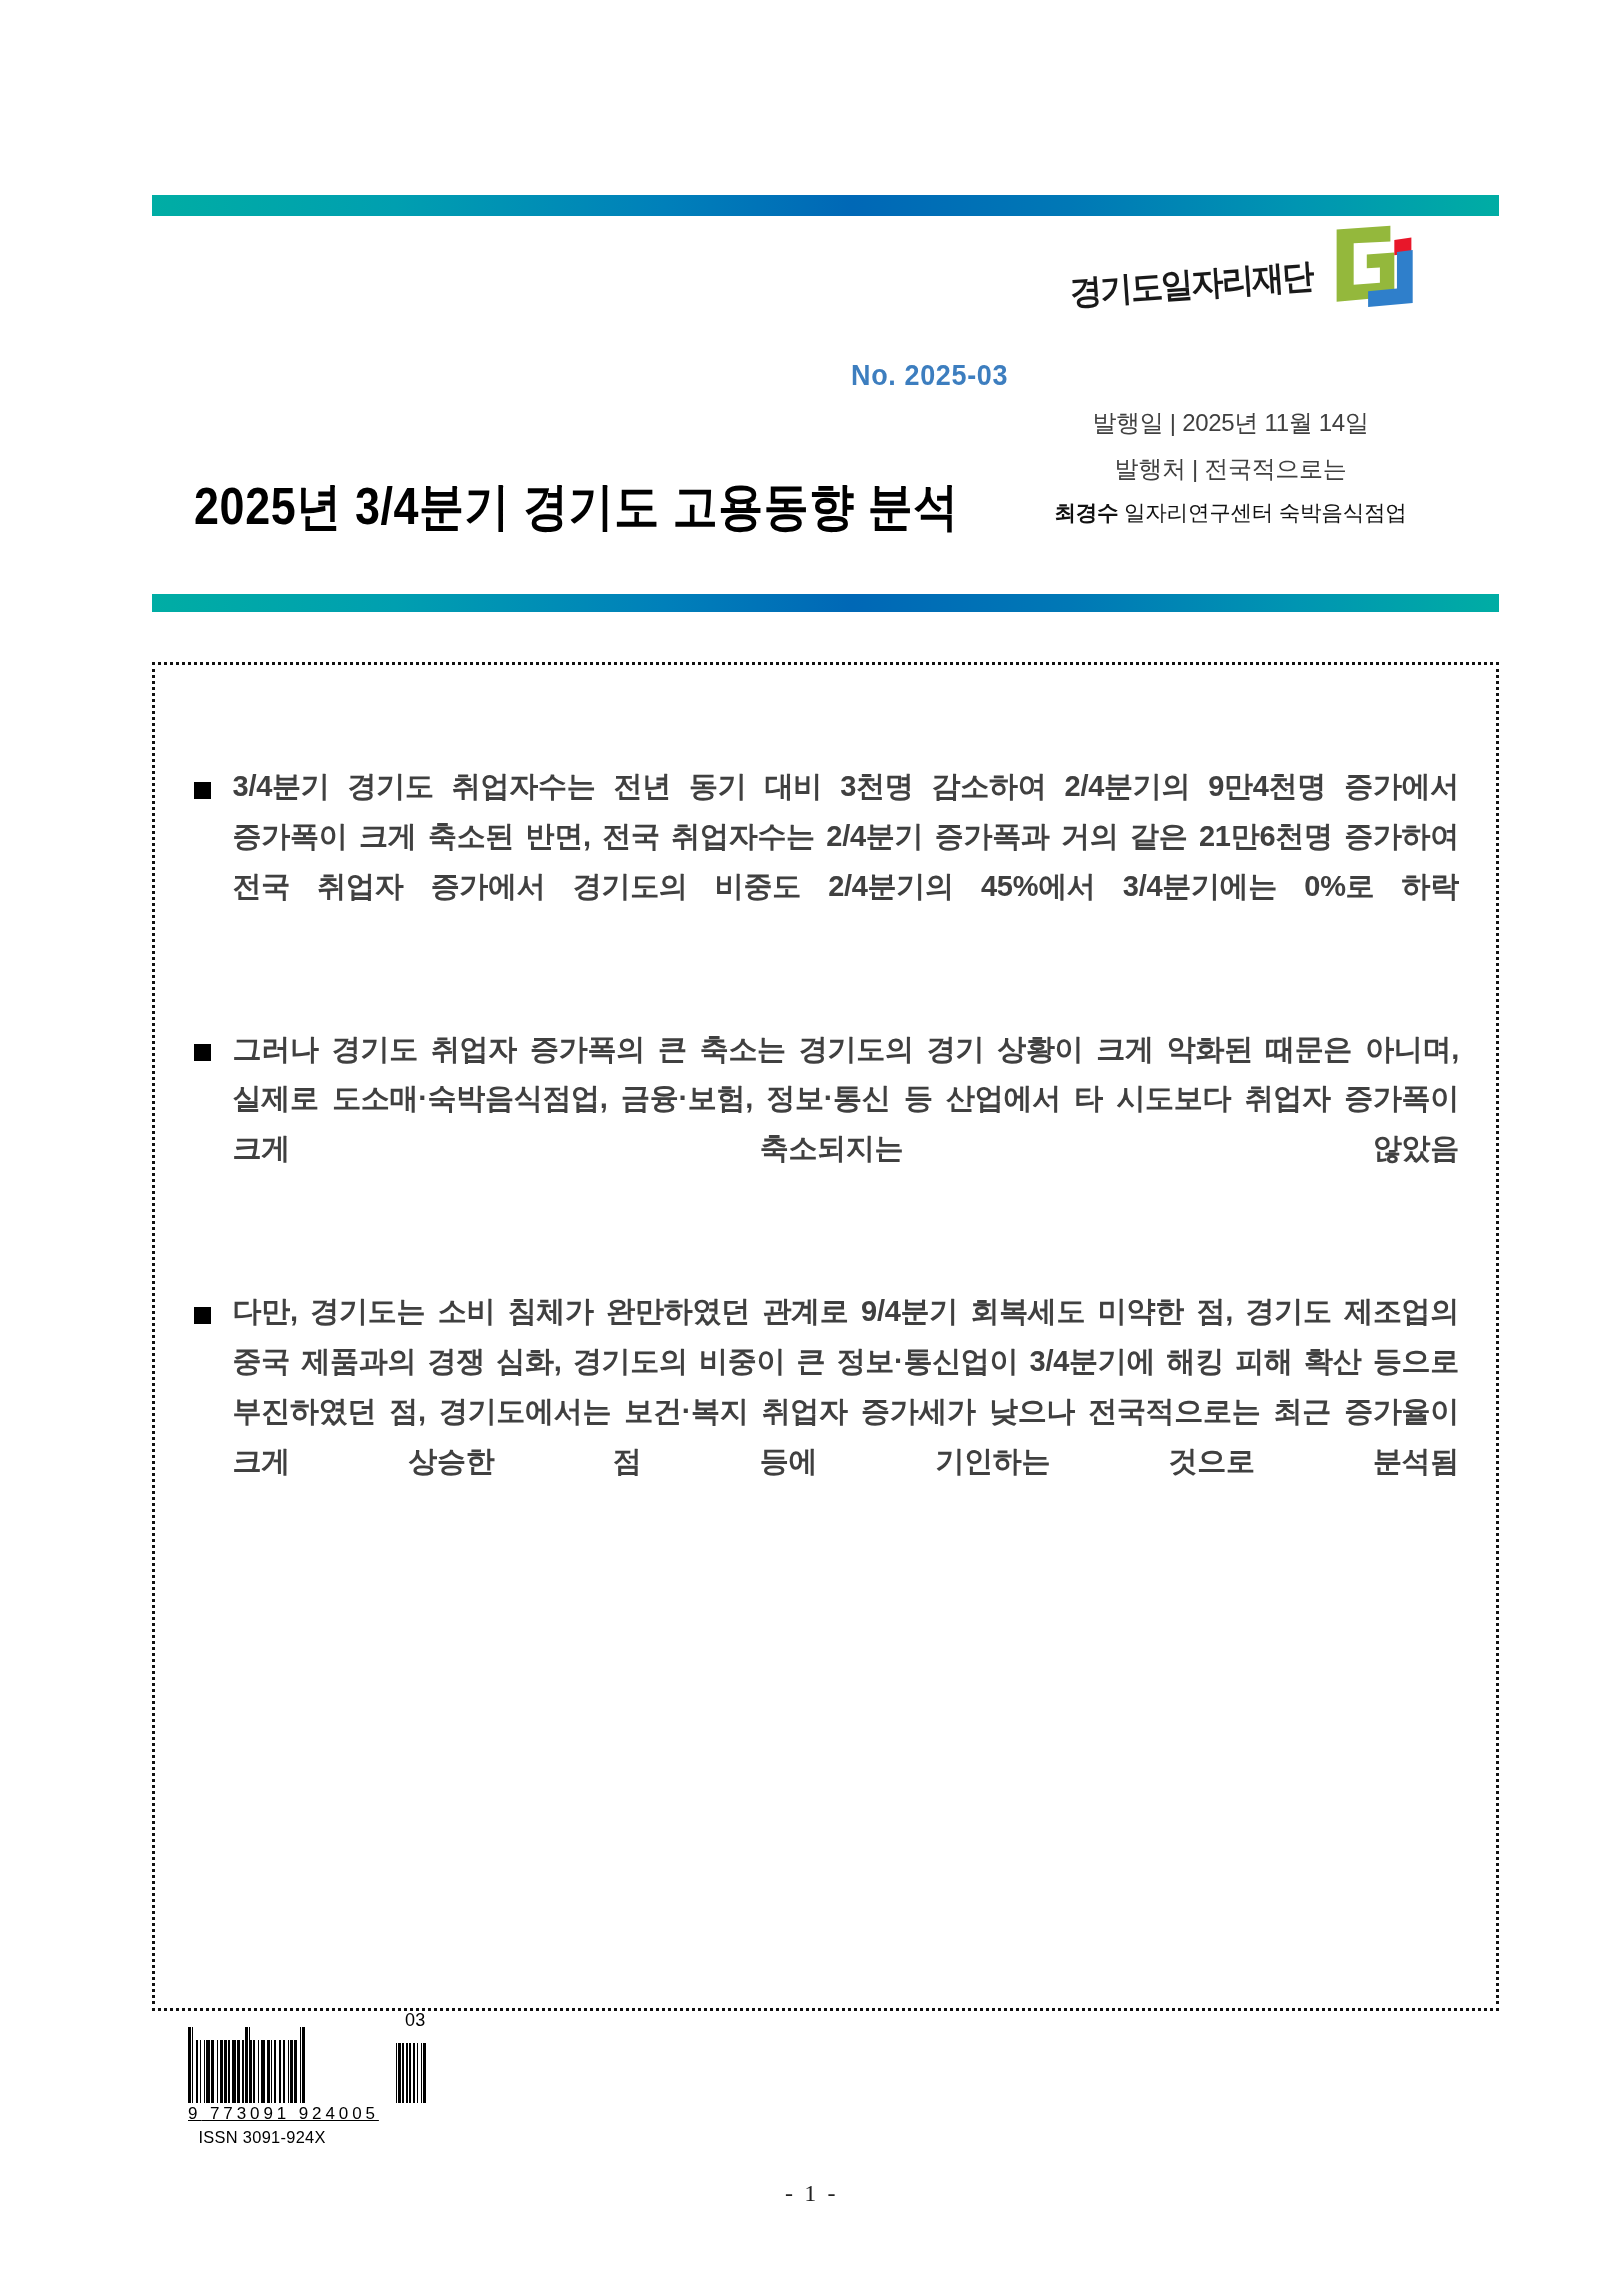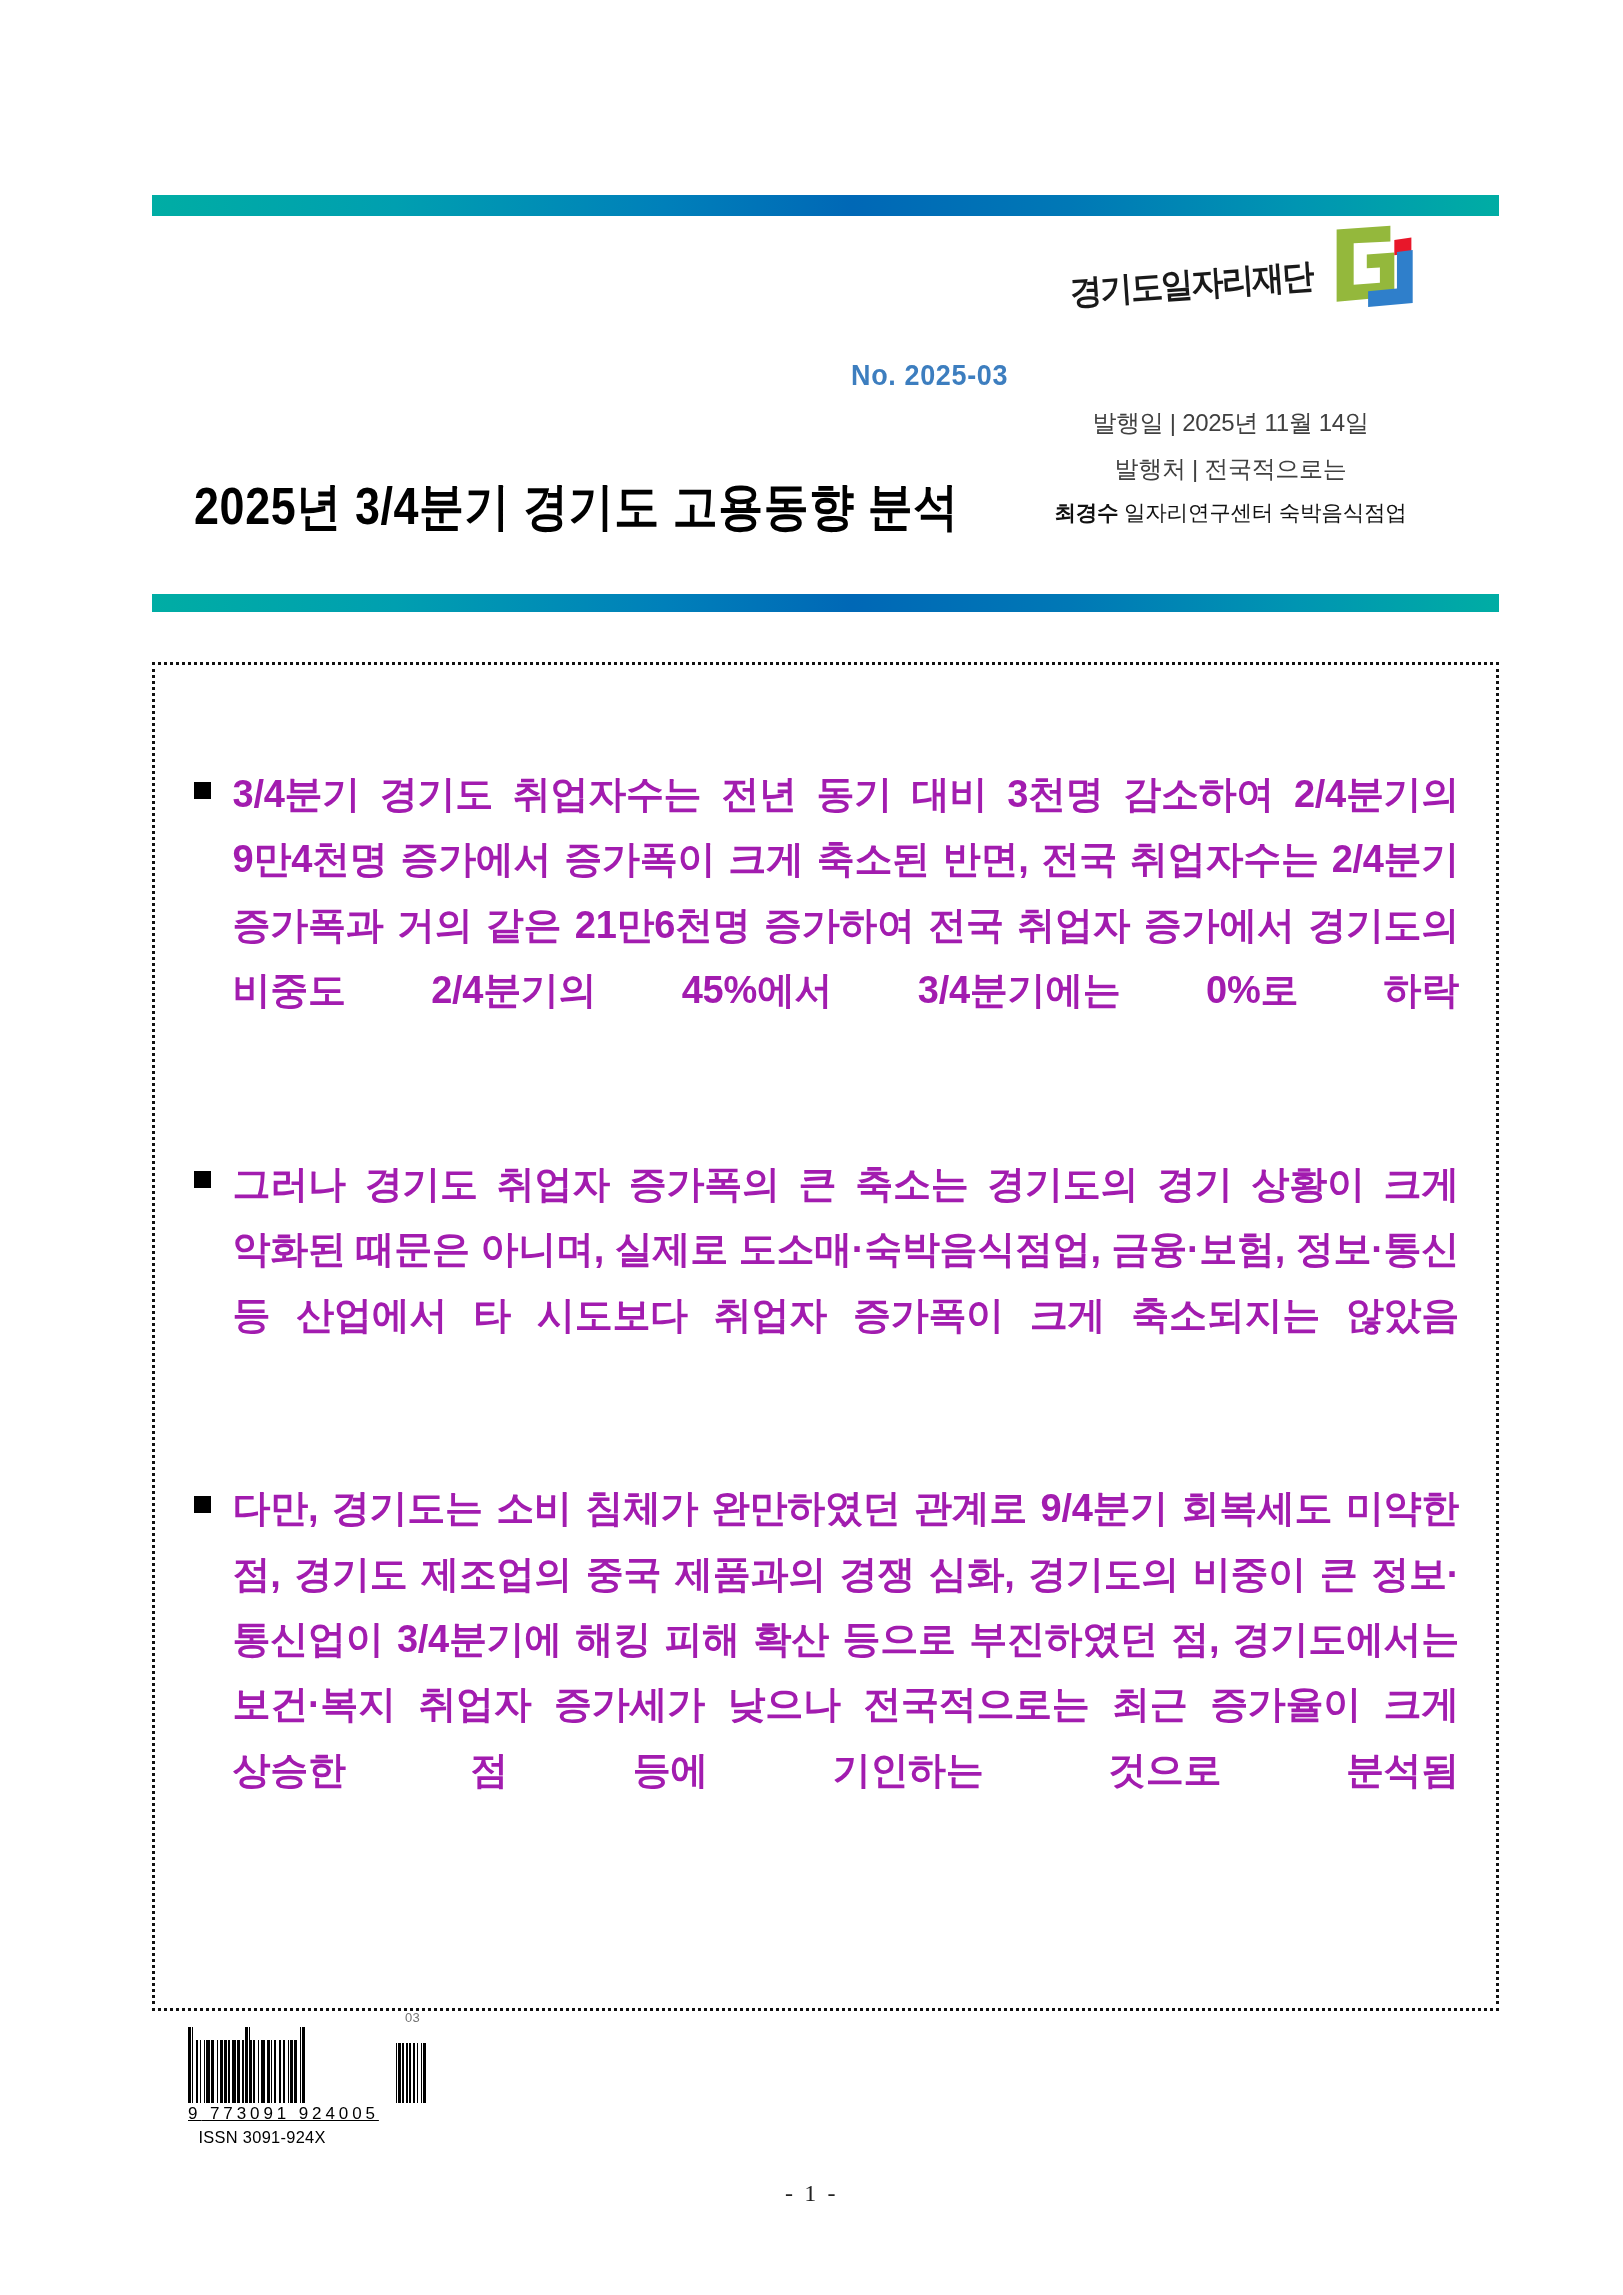--- a/index.html
+++ b/index.html
@@ -175,24 +175,24 @@
   .bullet-marker {
     flex: 0 0 auto;
     width: 17px;
     height: 17px;
     background: #000;
     margin-top: 19.6px;
     margin-right: 21.6px;
   }
   .bullet-text {
     flex: 1 1 auto;
-    font-size: 38px;
+    font-size: 29px;
     font-weight: 700;
     line-height: 1.72;
-    color: #a21caf;
+    color: #404040;
     text-align: justify;
     text-justify: inter-character;
     letter-spacing: -0.3px;
     word-break: keep-all;
   }
   .bullet-text::after {
     content: "";
     display: inline-block;
     width: 100%;
   }
@@ -204,22 +204,22 @@
     top: 2027px;
     width: 275px;
   }
   .barcode-rows { display: flex; align-items: flex-start; }
   .bc-main { position: relative; text-decoration: underline; }
   .bc-addon { position: relative; margin-left: 17px; }
   .bc-addon-label {
     position: absolute;
     top: -17px;
     left: 9.2px;
-    font-size: 13px;
-    color: #737373;
+    font-size: 18px;
+    color: #000000;
     letter-spacing: 0.3px;
   }
   .bars { display: flex; align-items: flex-end; height: 76px; }
   .bars span { display: block; background: #000; }
   .bc-digits {
     font-size: 17px;
     letter-spacing: 3.9px;
     color: #000;
     margin-top: 1.3px;
     font-family: "Liberation Sans", sans-serif;

